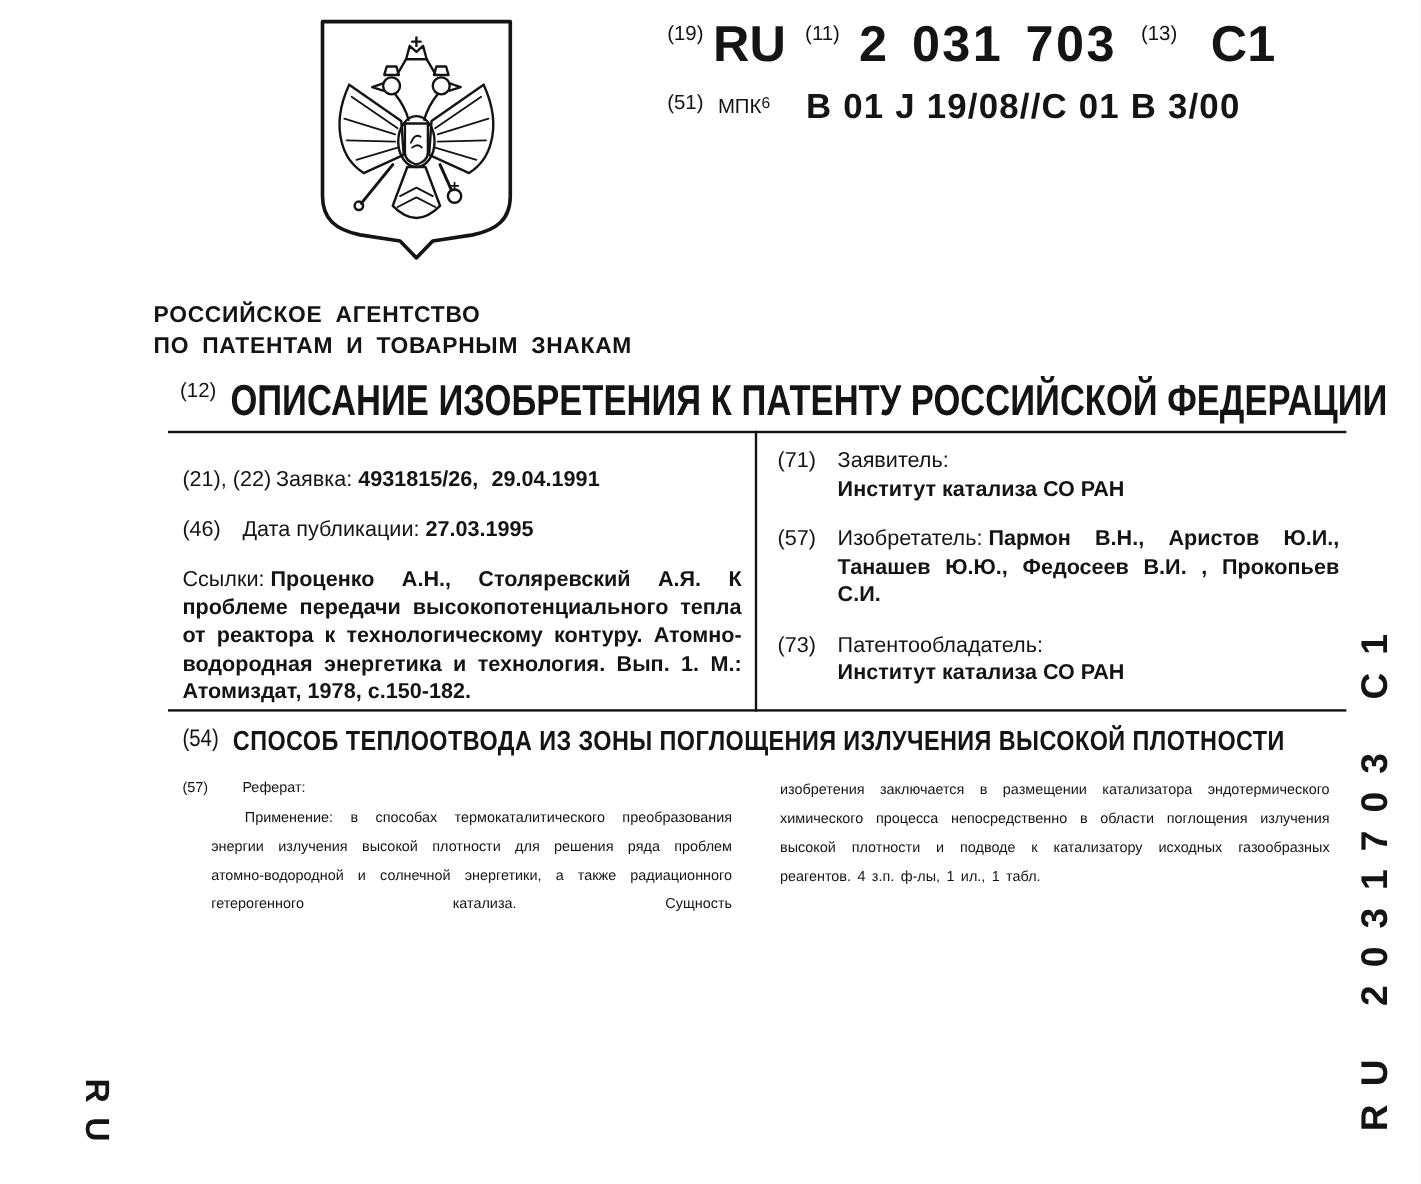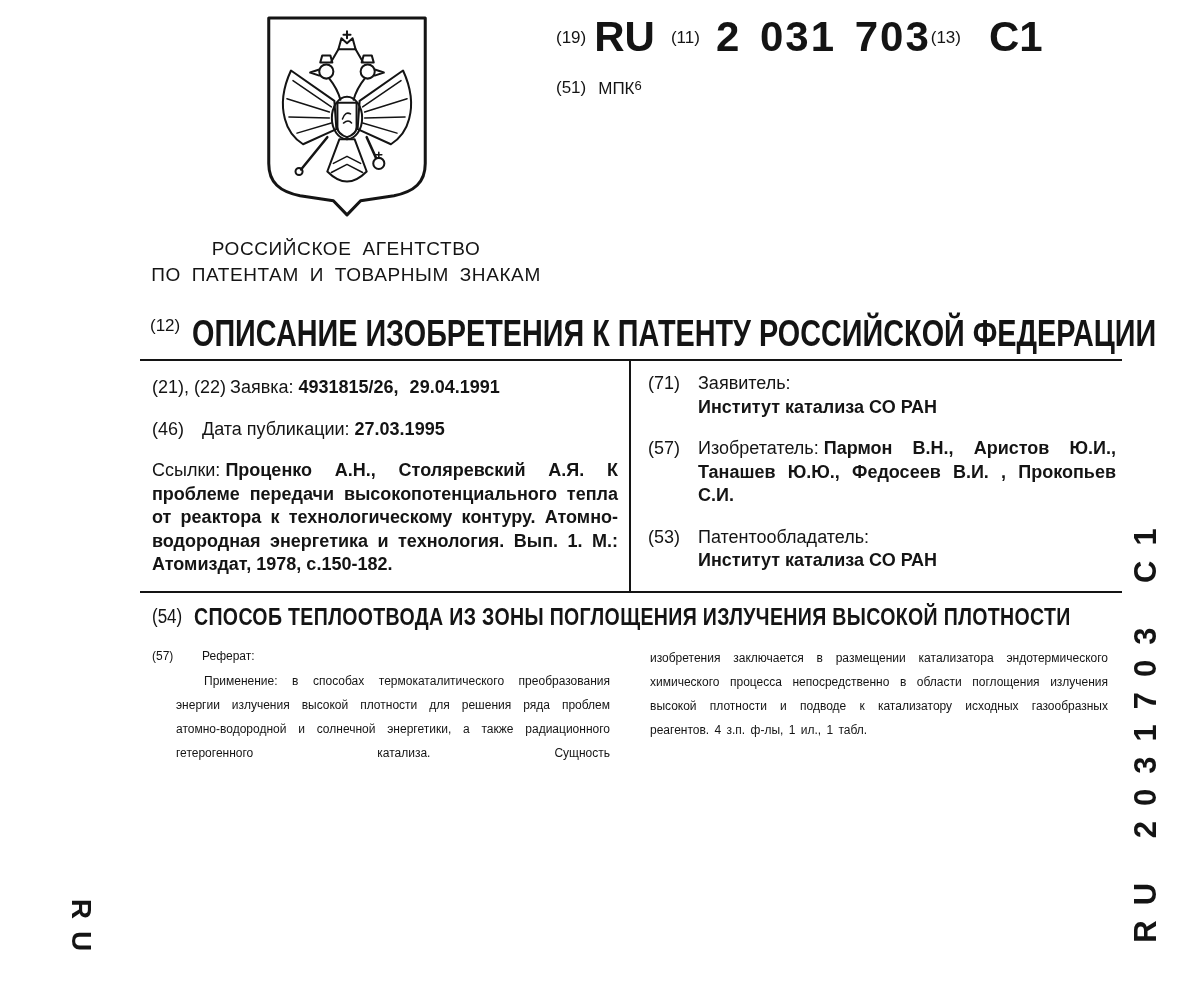--- a/index.html
+++ b/index.html
@@ -7,26 +7,26 @@
     position:relative;width:1184px;height:987px;background:#ffffff;
     font-family:"Liberation Sans","DejaVu Sans",sans-serif;color:#141414;
     overflow:hidden;margin:0 auto;
   }
   .abs{position:absolute;}
 
   
   #emblem{left:262px;top:14px;width:170px;height:210px;}
 
   
-  #agency{left:128px;top:236px;width:436px;text-align:center;
-    font-size:19px;line-height:26px;letter-spacing:0.6px;word-spacing:5px;}
+  #agency{left:128px;top:250px;width:436px;text-align:left;
+    font-size:19px;line-height:26px;letter-spacing:0.6px;word-spacing:5px;font-weight:bold;}
 
   
   #header-ids{left:556px;top:16px;width:560px;}
-  .idrow{display:flex;align-items:center;}
+  .idrow{display:flex;align-items:flex-start;}
   .tag{font-size:17px;line-height:20px;padding-top:2px;}
   .big{font-size:42px;font-weight:bold;line-height:42px;}
   #docnum{letter-spacing:2px;word-spacing:5px;}
   .idrow2{margin-top:14px;}
   .ipc-label{font-size:17px;line-height:20px;padding-top:4px;}
   .ipc-sup{font-size:13px;vertical-align:4px;}
   .ipc-value{font-size:29px;font-weight:bold;line-height:34px;letter-spacing:1px;margin-left:30px;}
 
   
   #doc-title-row{left:150px;top:314px;width:1010px;display:flex;align-items:flex-start;}
@@ -35,21 +35,21 @@
     white-space:nowrap;font-size:36px;font-weight:bold;line-height:40px;}
 
   
   .hrule{background:#141414;height:2px;}
   #rule-top{left:140px;top:359px;width:982px;}
   #rule-mid{left:140px;top:591px;width:982px;}
   #col-divider{left:629px;top:359px;width:2px;height:234px;background:#141414;}
 
   
   .bibcol{font-size:18px;line-height:23.5px;}
-  #biblio-left{left:152px;top:376px;width:466px;}
+  #biblio-left{left:152px;top:388px;width:466px;}
   #biblio-right{left:648px;top:372px;width:468px;}
   .bib-item{display:flex;margin-bottom:18px;}
   .bib-num{flex:0 0 auto;min-width:46px;padding-right:4px;white-space:nowrap;}
   .bib-body{flex:1 1 auto;text-align:justify;}
   .bib-value{font-weight:bold;margin-left:5px;}
   .stacked .bib-value{display:block;margin-left:0;}
   .wide-gap{word-spacing:6px;}
 
   
   #title54{left:152px;top:604px;width:1000px;display:flex;align-items:flex-start;}
@@ -127,27 +127,28 @@
   <div class="abs" id="agency">
     <div>РОССИЙСКОЕ АГЕНТСТВО</div>
     <div>ПО ПАТЕНТАМ И ТОВАРНЫМ ЗНАКАМ</div>
   </div>
 
   <div class="abs" id="header-ids">
     <div class="idrow">
       <span class="tag" style="margin-right:8px">(19)</span>
       <span class="big" style="margin-right:16px">RU</span>
       <span class="tag" style="margin-right:16px">(11)</span>
-      <span class="big" id="docnum" style="">2 031 703</span>
+      <span class="big" id="docnum" style="margin-right:20px">2 031 703</span>
       <span class="tag" style="margin-right:28px">(13)</span>
       <span class="big">C1</span>
     </div>
     <div class="idrow idrow2">
       <span class="ipc-label" style="margin-right:12px">(51)</span>
       <span class="ipc-label"><span>МПК</span><sup class="ipc-sup">6</sup></span>
+      <span class="ipc-value">B 01 J 19/08//C 01 B 3/00</span>
     </div>
   </div>
 
   <div class="abs" id="doc-title-row">
     <span class="tag">(12)</span>
     <span class="condense-big">ОПИСАНИЕ ИЗОБРЕТЕНИЯ К ПАТЕНТУ РОССИЙСКОЙ ФЕДЕРАЦИИ</span>
   </div>
 
   <div class="abs hrule" id="rule-top"></div>
   <div class="abs" id="col-divider"></div>
@@ -180,21 +181,21 @@
         <span class="bib-label">Заявитель:</span><span class="bib-value">Институт катализа СО РАН</span>
       </div>
     </div>
     <div class="bib-item">
       <span class="bib-num">(57)</span>
       <div class="bib-body">
         <span class="bib-label">Изобретатель:</span><span class="bib-value">Пармон В.Н., Аристов Ю.И., Танашев Ю.Ю., Федосеев В.И. , Прокопьев С.И.</span>
       </div>
     </div>
     <div class="bib-item stacked">
-      <span class="bib-num">(53)</span>
+      <span class="bib-num">(73)</span>
       <div class="bib-body">
         <span class="bib-label">Патентообладатель:</span><span class="bib-value">Институт катализа СО РАН</span>
       </div>
     </div>
   </div>
 
   <div class="abs" id="title54">
     <span class="num54">(54)</span>
     <span class="condense-mid">СПОСОБ ТЕПЛООТВОДА ИЗ ЗОНЫ ПОГЛОЩЕНИЯ ИЗЛУЧЕНИЯ ВЫСОКОЙ ПЛОТНОСТИ</span>
   </div>

